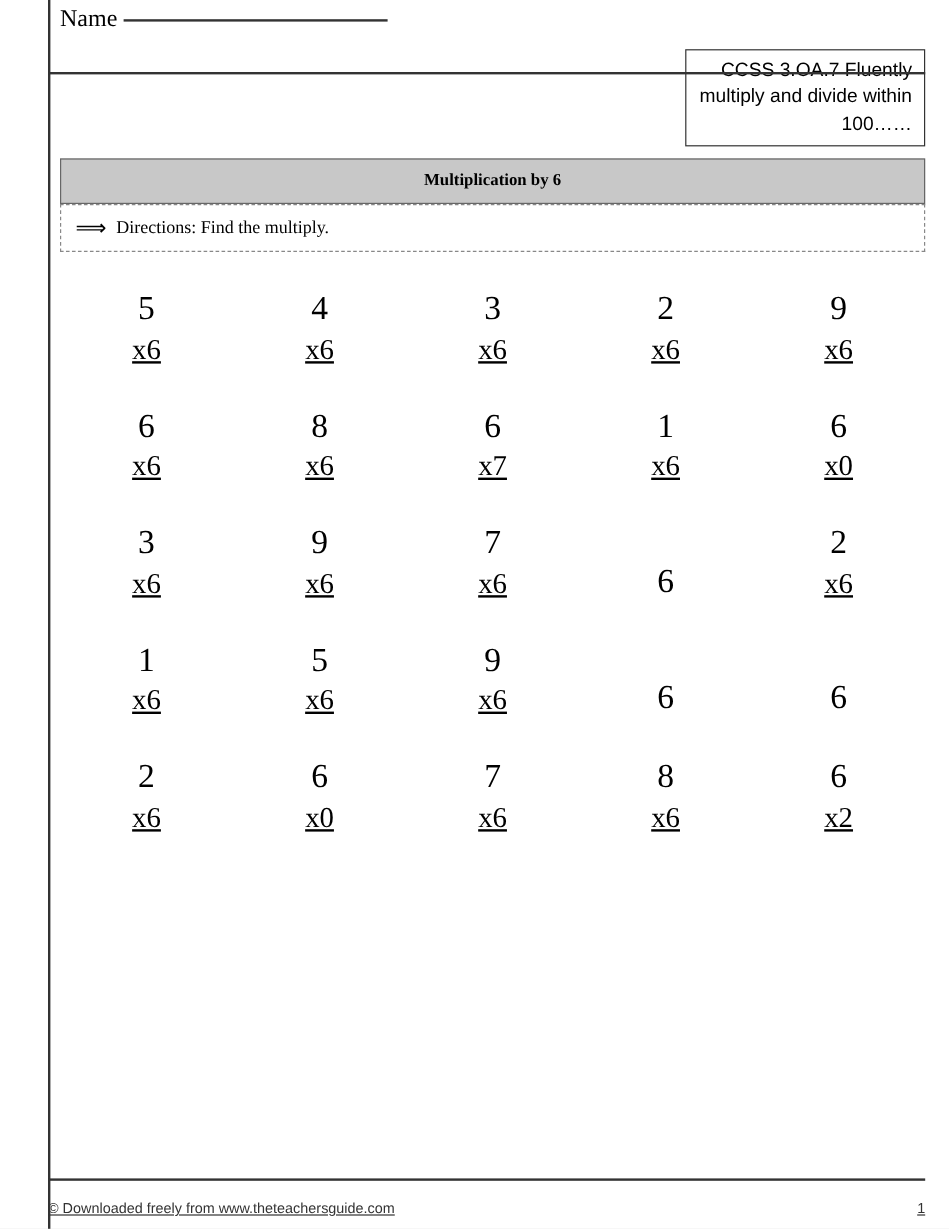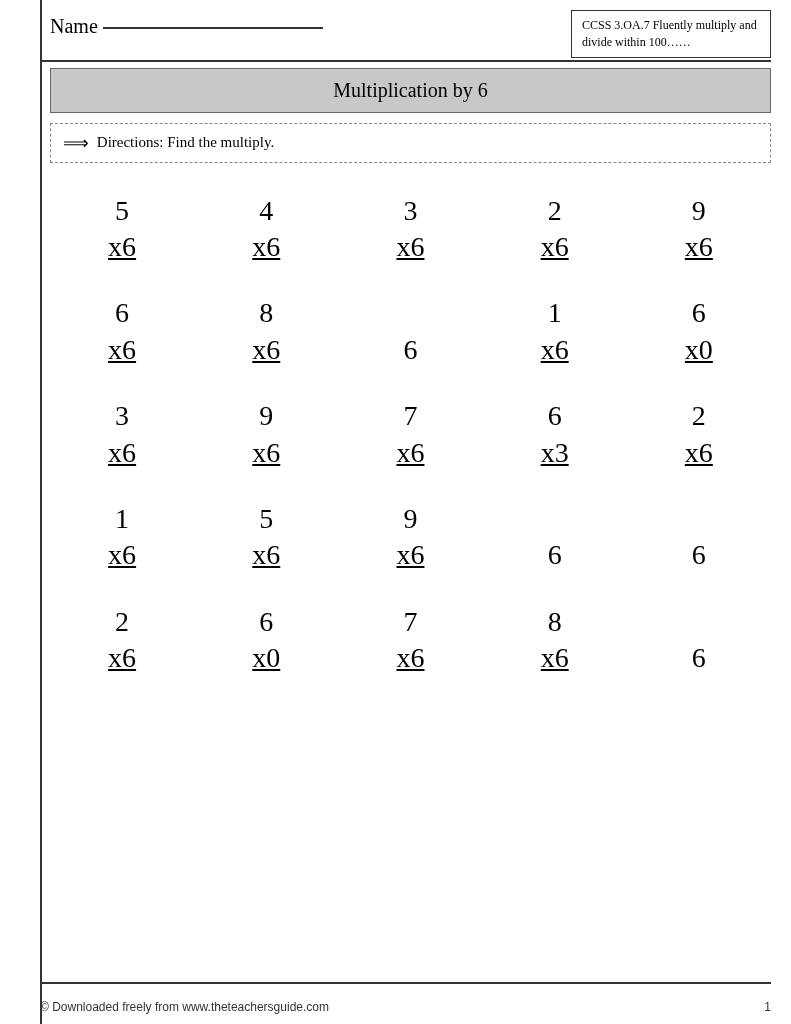--- a/index.html
+++ b/index.html
@@ -42,57 +42,58 @@
       right: 20px;
       height: 2px;
       background: #333;
     }
 
     
     .header {
       display: flex;
       justify-content: space-between;
       align-items: flex-start;
-      padding: 10px 20px 10px 50px;
+      padding: 0 20px 10px 50px;
+      text-align: right;
     }
     .name-line {
       font-size: 20px;
       font-family: 'Comic Sans MS', cursive;
       padding-top: 5px;
     }
     .name-underline {
       display: inline-block;
       width: 220px;
       border-bottom: 2px solid #333;
       margin-left: 5px;
       vertical-align: middle;
     }
     .standards-box {
       border: 1.5px solid #333;
       padding: 6px 10px;
-      font-size: 12px;
-      font-family: Liberation Serif, serif;
+      font-size: 16px;
+      font-family: Liberation Sans, sans-serif;
       max-width: 200px;
       line-height: 1.4;
+      margin-top: 41px;
     }
 
     
     .content {
       padding: 0 20px 0 50px;
     }
 
     
     .title-box {
       background: #c8c8c8;
       border: 1.5px solid #666;
       text-align: center;
       padding: 10px;
-      margin-bottom: 10px;
-      font-size: 20px;
-      font-weight: normal;
+      font-size: 14px;
+      font-weight: bold;
       font-family: 'Comic Sans MS', cursive;
     }
 
     
     .directions-box {
       border: 1.5px dashed #888;
       padding: 8px 12px;
       margin-bottom: 20px;
       font-size: 15px;
       font-family: 'Comic Sans MS', cursive;
@@ -122,40 +123,41 @@
       flex-direction: column;
       align-items: center;
       width: 100px;
     }
     .problem-top {
       font-size: 28px;
       font-family: 'Comic Sans MS', cursive;
       line-height: 1.3;
     }
     .problem-bottom {
-      font-size: 28px;
+      font-size: 24px;
       font-family: 'Comic Sans MS', cursive;
       text-decoration: underline;
       line-height: 1.3;
       width: 100%;
       text-align: center;
     }
 
     
     .footer {
       position: absolute;
       bottom: 10px;
       left: 40px;
       right: 20px;
       display: flex;
       justify-content: space-between;
       align-items: center;
       font-size: 12px;
       font-family: Arial, sans-serif;
       color: #333;
+      text-decoration: underline;
     }
   </style>
 </head>
 <body>
 
 <div class="page">
   <div class="left-border"></div>
   <div class="top-border"></div>
   <div class="bottom-border"></div>
 
@@ -206,20 +208,21 @@
           <div class="problem">
             <div class="problem-top">6</div>
             <div class="problem-bottom">x6</div>
           </div>
           <div class="problem">
             <div class="problem-top">8</div>
             <div class="problem-bottom">x6</div>
           </div>
           <div class="problem">
             <div class="problem-top">6</div>
+            <div class="problem-bottom">x7</div>
           </div>
           <div class="problem">
             <div class="problem-top">1</div>
             <div class="problem-bottom">x6</div>
           </div>
           <div class="problem">
             <div class="problem-top">6</div>
             <div class="problem-bottom">x0</div>
           </div>
         </div>
@@ -231,21 +234,20 @@
           <div class="problem">
             <div class="problem-top">9</div>
             <div class="problem-bottom">x6</div>
           </div>
           <div class="problem">
             <div class="problem-top">7</div>
             <div class="problem-bottom">x6</div>
           </div>
           <div class="problem">
             <div class="problem-top">6</div>
-            <div class="problem-bottom">x3</div>
           </div>
           <div class="problem">
             <div class="problem-top">2</div>
             <div class="problem-bottom">x6</div>
           </div>
         </div>
         <div class="problem-row">
           <div class="problem">
             <div class="problem-top">1</div>
             <div class="problem-bottom">x6</div>
@@ -277,20 +279,21 @@
           <div class="problem">
             <div class="problem-top">7</div>
             <div class="problem-bottom">x6</div>
           </div>
           <div class="problem">
             <div class="problem-top">8</div>
             <div class="problem-bottom">x6</div>
           </div>
           <div class="problem">
             <div class="problem-top">6</div>
+            <div class="problem-bottom">x2</div>
           </div>
         </div>
       </div>
   </div>
 
   <div class="footer">
     <span>© Downloaded freely from www.theteachersguide.com</span>
     <span>1</span>
   </div>
 </div>

